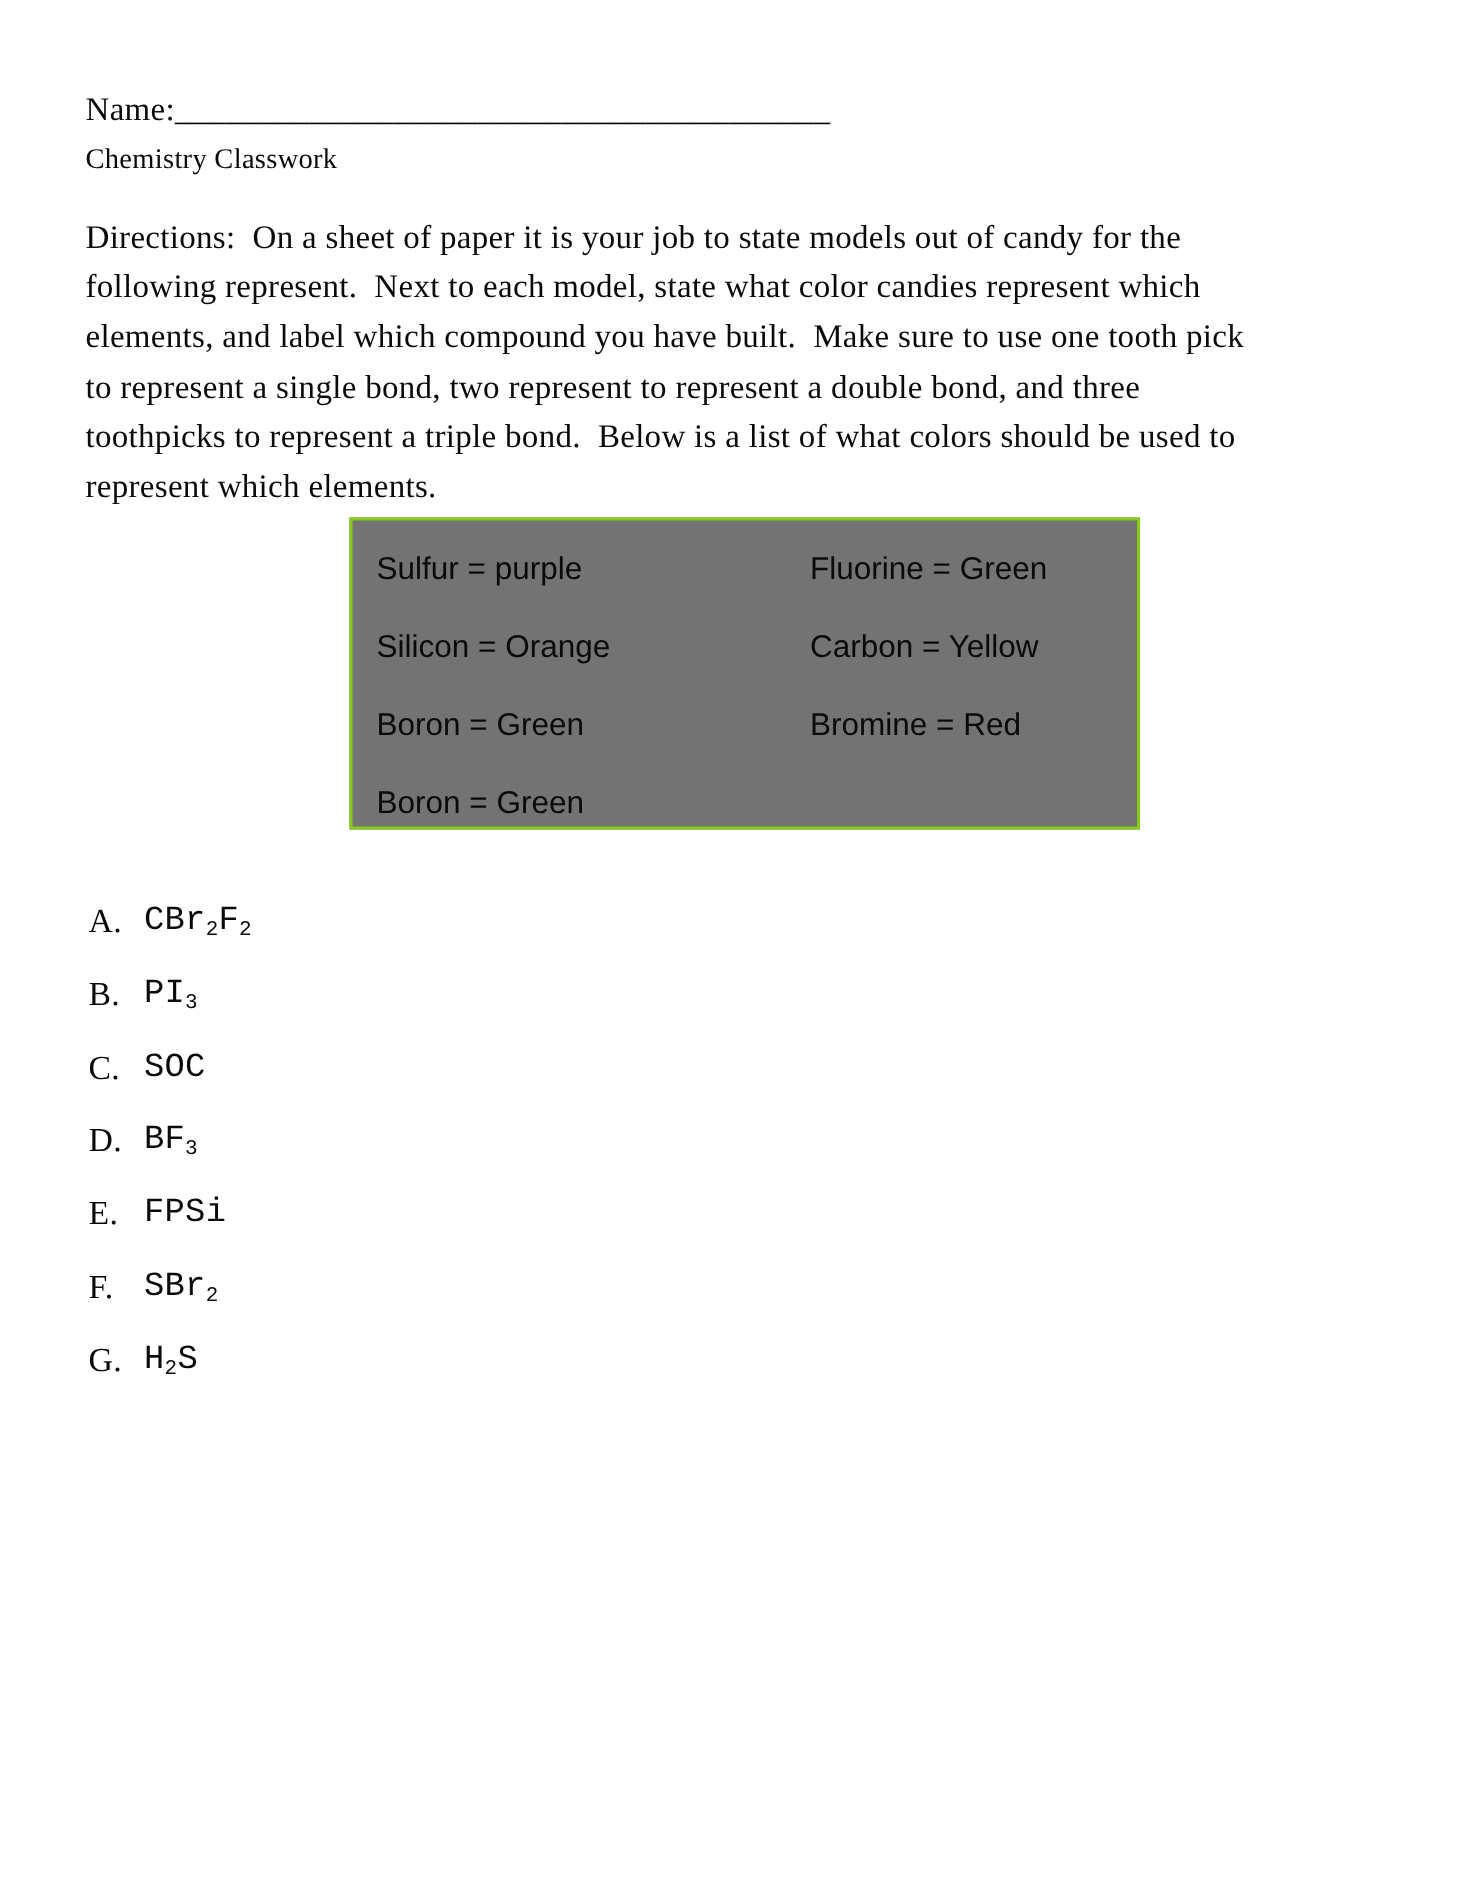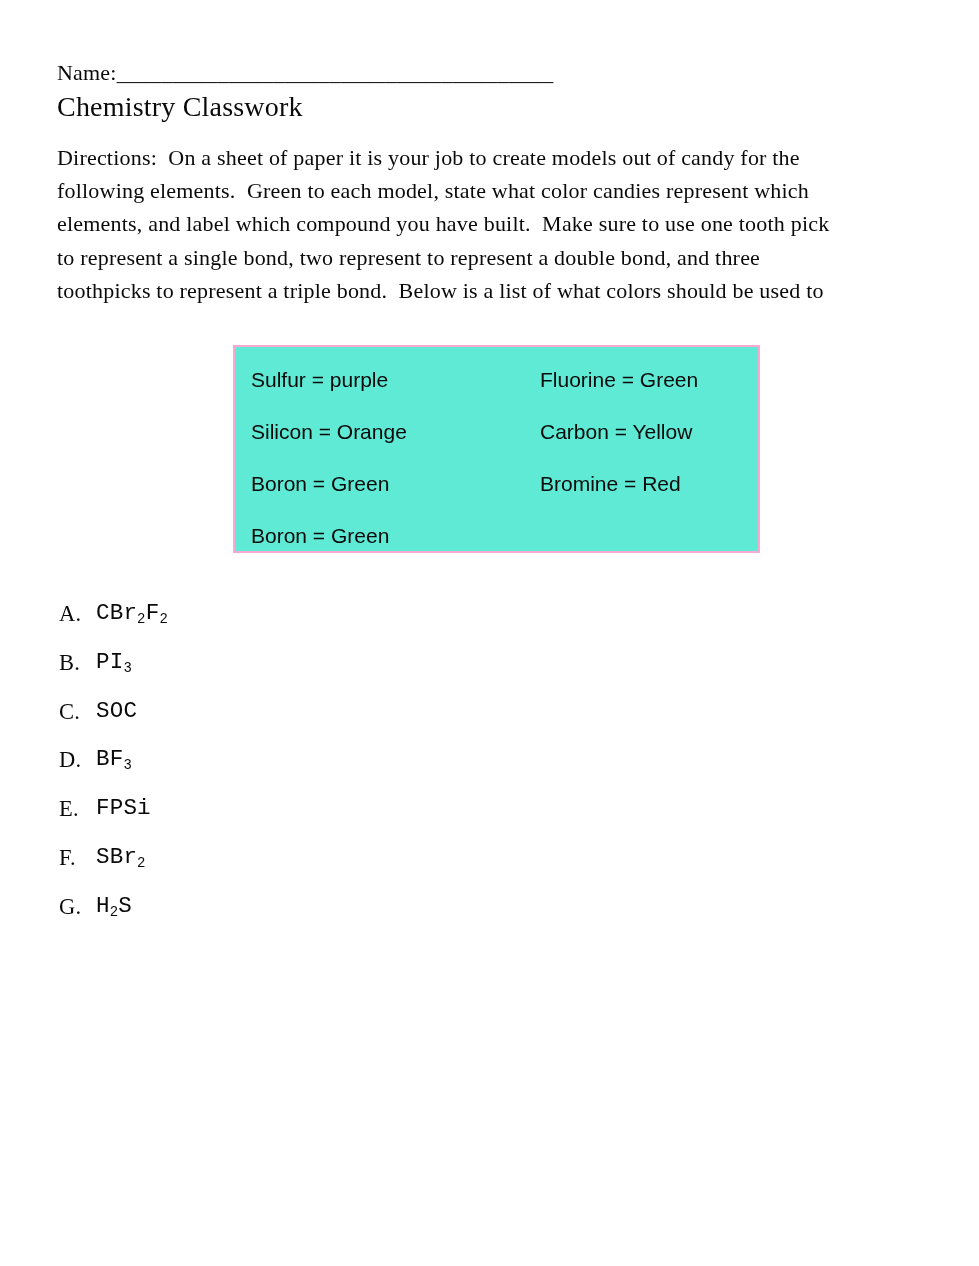--- a/index.html
+++ b/index.html
@@ -19,43 +19,43 @@
     top: 58px;
     font-size: 22px;
     line-height: 30px;
     white-space: pre;
     letter-spacing: 0.2px;
   }
   .subtitle {
     position: absolute;
     left: 57px;
     top: 92px;
-    font-size: 28px;
+    font-size: 19px;
     line-height: 30px;
     letter-spacing: 0.2px;
   }
   .directions {
     position: absolute;
     left: 57px;
     top: 141px;
     font-size: 22px;
     letter-spacing: 0.2px;
   }
   .directions .dline {
     white-space: pre;
     line-height: 33.2px;
   }
   .color-key-box {
     position: absolute;
     left: 233px;
     top: 345px;
     width: 527px;
     height: 208px;
-    border: 2px solid #f9a8d4;
-    background: #5eead4;
+    border: 2px solid #84cc16;
+    background: #737373;
     font-family: "Liberation Sans", "DejaVu Sans", sans-serif;
     font-size: 21px;
   }
   .key-col {
     position: absolute;
     top: 7px;
   }
   .key-col.left  { left: 16px; }
   .key-col.right { left: 305px; }
   .key-item {
@@ -93,25 +93,26 @@
 </head>
 <body>
 
 <div class="page">
 
   <div class="name-line"><span>Name:</span><span>_______________________________________</span></div>
 
   <div class="subtitle">Chemistry Classwork</div>
 
   <div class="directions">
-      <div class="dline">Directions:  On a sheet of paper it is your job to create models out of candy for the</div>
-      <div class="dline">following elements.  Green to each model, state what color candies represent which</div>
+      <div class="dline">Directions:  On a sheet of paper it is your job to state models out of candy for the</div>
+      <div class="dline">following represent.  Next to each model, state what color candies represent which</div>
       <div class="dline">elements, and label which compound you have built.  Make sure to use one tooth pick</div>
       <div class="dline">to represent a single bond, two represent to represent a double bond, and three</div>
       <div class="dline">toothpicks to represent a triple bond.  Below is a list of what colors should be used to</div>
+      <div class="dline">represent which elements.</div>
     </div>
 
   <div class="color-key-box">
     <div class="key-col left">
         <div class="key-item">Sulfur = purple</div>
         <div class="key-item">Silicon = Orange</div>
         <div class="key-item">Boron = Green</div>
         <div class="key-item">Boron = Green</div>
       </div>
     <div class="key-col right">

